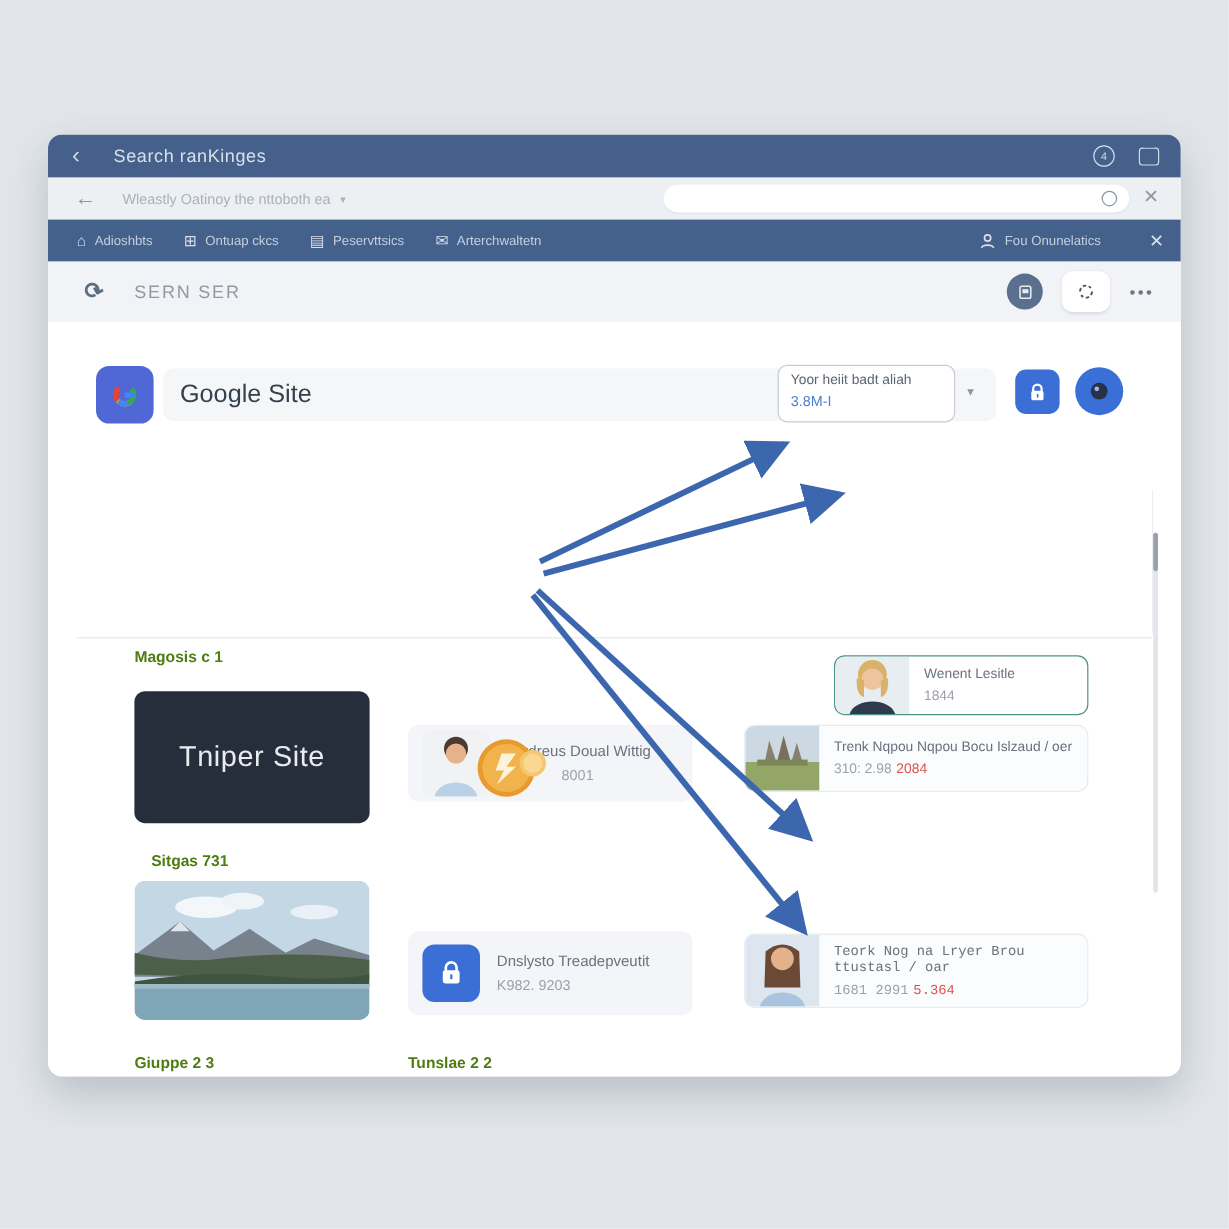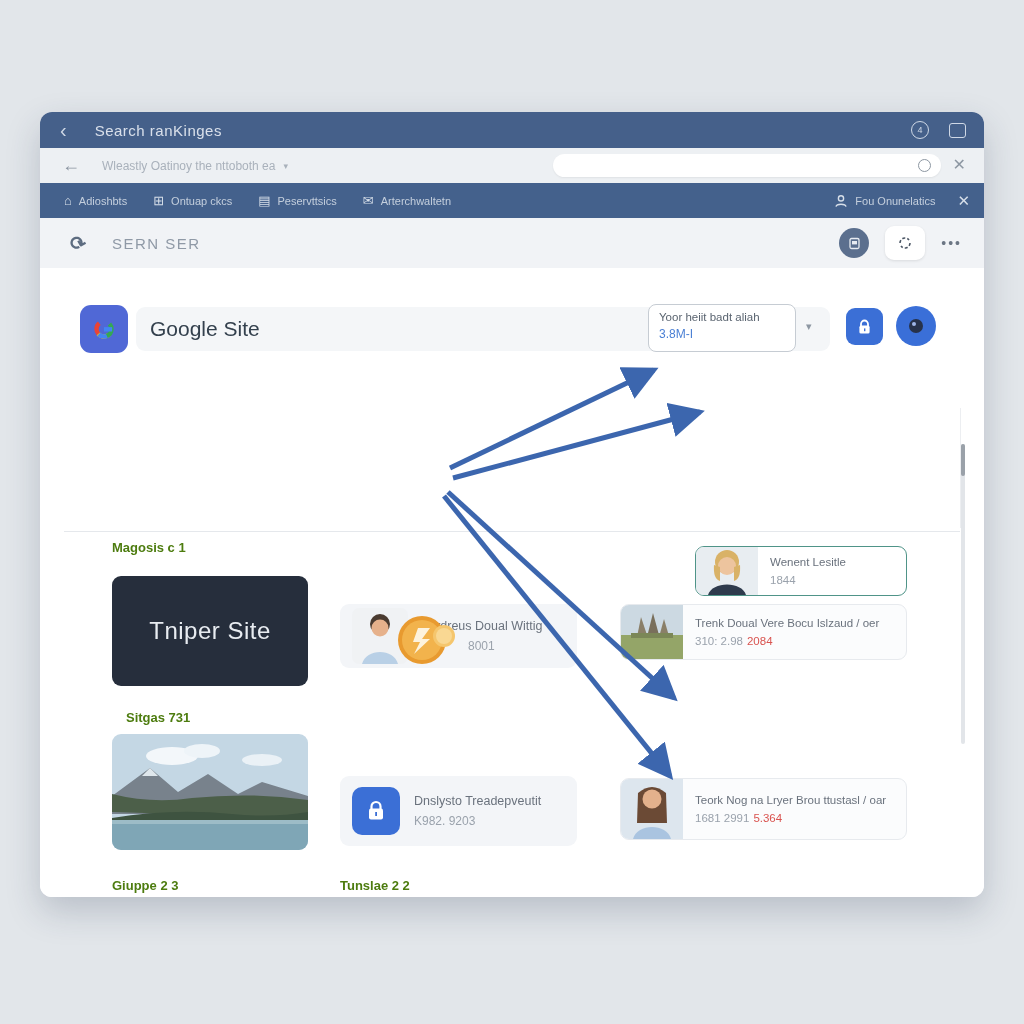--- a/index.html
+++ b/index.html
@@ -41,21 +41,21 @@
   .search-ring{position:absolute;right:10px;top:5px;width:11px;height:11px;border:1.8px solid #8d97a2;border-radius:50%;}
   .addr-close{position:absolute;right:18px;top:8px;color:#8d97a2;font-size:16px;line-height:18px;}
   
   .navbar{
     position:absolute;left:0;top:71px;width:100%;height:35px;background:#44618c;
     display:flex;align-items:center;color:#c4cfdd;font-size:11px;
   }
   .nav-item{display:flex;align-items:center;gap:7px;margin-left:26px;}
   .nav-item:first-child{margin-left:24px;}
   .nav-glyph{font-size:13px;color:#d7dfe9;}
-  .nav-right{position:absolute;right:14px;display:flex;align-items:center;gap:14px;}
+  .nav-right{position:absolute;right:14px;display:flex;align-items:center;gap:32px;}
   .nav-close{font-size:15px;color:#d7dfe9;margin-left:8px;}
   
   .toolbar{
     position:absolute;left:0;top:106px;width:100%;height:50px;background:#f1f3f6;
     border-bottom:1px solid #e3e7eb;display:flex;align-items:center;
   }
   .refresh-glyph{margin-left:30px;color:#5d6c80;font-size:19px;font-weight:bold;transform:rotate(15deg);}
   .toolbar-title{margin-left:26px;font-size:15px;color:#8f99a6;letter-spacing:1.5px;}
   .tool-right{position:absolute;right:22px;display:flex;align-items:center;gap:16px;}
   .tool-circle{width:30px;height:30px;border-radius:50%;background:#5b6f8e;display:flex;align-items:center;justify-content:center;color:#e8ecf2;font-size:12px;}
@@ -102,21 +102,21 @@
   
   .right-card{position:absolute;background:#fbfcfd;border:1px solid #e7eaee;border-radius:9px;display:flex;align-items:center;overflow:hidden;}
   .right-card .thumb{width:62px;height:100%;flex:none;overflow:hidden;}
   .right-card .txt{margin-left:12px;}
   .r-title{font-size:11.5px;color:#6a727d;}
   .r-vals{font-size:11.5px;color:#9aa2ac;margin-top:6px;}
   .r-red{color:#d9534f;margin-left:4px;text-align:center;}
   .cardA{left:655px;top:278px;width:210px;height:48px;border:1.5px solid #4f9488;background:#fff;}
   .cardB{left:580px;top:336px;width:285px;height:54px;}
   .cardC{left:580px;top:428px;width:285px;height:58px;}
-  .cardD{left:580px;top:510px;width:285px;height:60px;}
+  .cardD{left:580px;top:510px;width:285px;height:60px;font-family:Liberation Mono, monospace;}
   
   .coin-wrap{position:absolute;left:356px;top:344px;width:64px;height:58px;z-index:6;}
   
   .arrows{position:absolute;left:0;top:0;width:944px;height:785px;pointer-events:none;z-index:4;}
   
   .scroll-track{position:absolute;left:921px;top:176px;width:4px;height:300px;background:#e2e5e9;border-radius:2px;}
   .scroll-thumb{position:absolute;left:0;top:0;width:4px;height:32px;background:#9aa1a9;border-radius:2px;}
   .v-sep{position:absolute;left:920px;top:140px;width:1px;height:120px;background:#eceef1;}
 </style>
 </head>
@@ -312,21 +312,21 @@
         <svg width="62" height="54" viewBox="0 0 62 54" preserveAspectRatio="none">
             <rect width="62" height="54" fill="#ccd9e2"></rect>
             <rect y="30" width="62" height="24" fill="#94a568"></rect>
             <path d="M16 32 L20 12 L26 30 Z" fill="#8a7f68"></path>
             <path d="M26 32 L32 8 L38 30 Z" fill="#796f5b"></path>
             <path d="M38 32 L43 14 L48 31 Z" fill="#8a7f68"></path>
             <rect x="10" y="28" width="42" height="5" fill="#7b8757"></rect>
           </svg>
       </div>
       <div class="txt">
-        <div class="r-title">Trenk Doual Vere Bocu Islzaud / oer</div>
+        <div class="r-title">Trenk Nqpou Nqpou Bocu Islzaud / oer</div>
         <div class="r-vals"><span>310:  2.98</span><span class="r-red">2084</span></div>
       </div>
     </div>
 
 
     <div class="right-card cardD">
       <div class="thumb">
         <svg width="62" height="60" viewBox="0 0 62 60" preserveAspectRatio="none">
             <rect width="62" height="60" fill="#dde6ee"></rect>
             <path d="M17 14 Q31 2 45 14 L46 44 L16 44 Z" fill="#6b4a35"></path>

